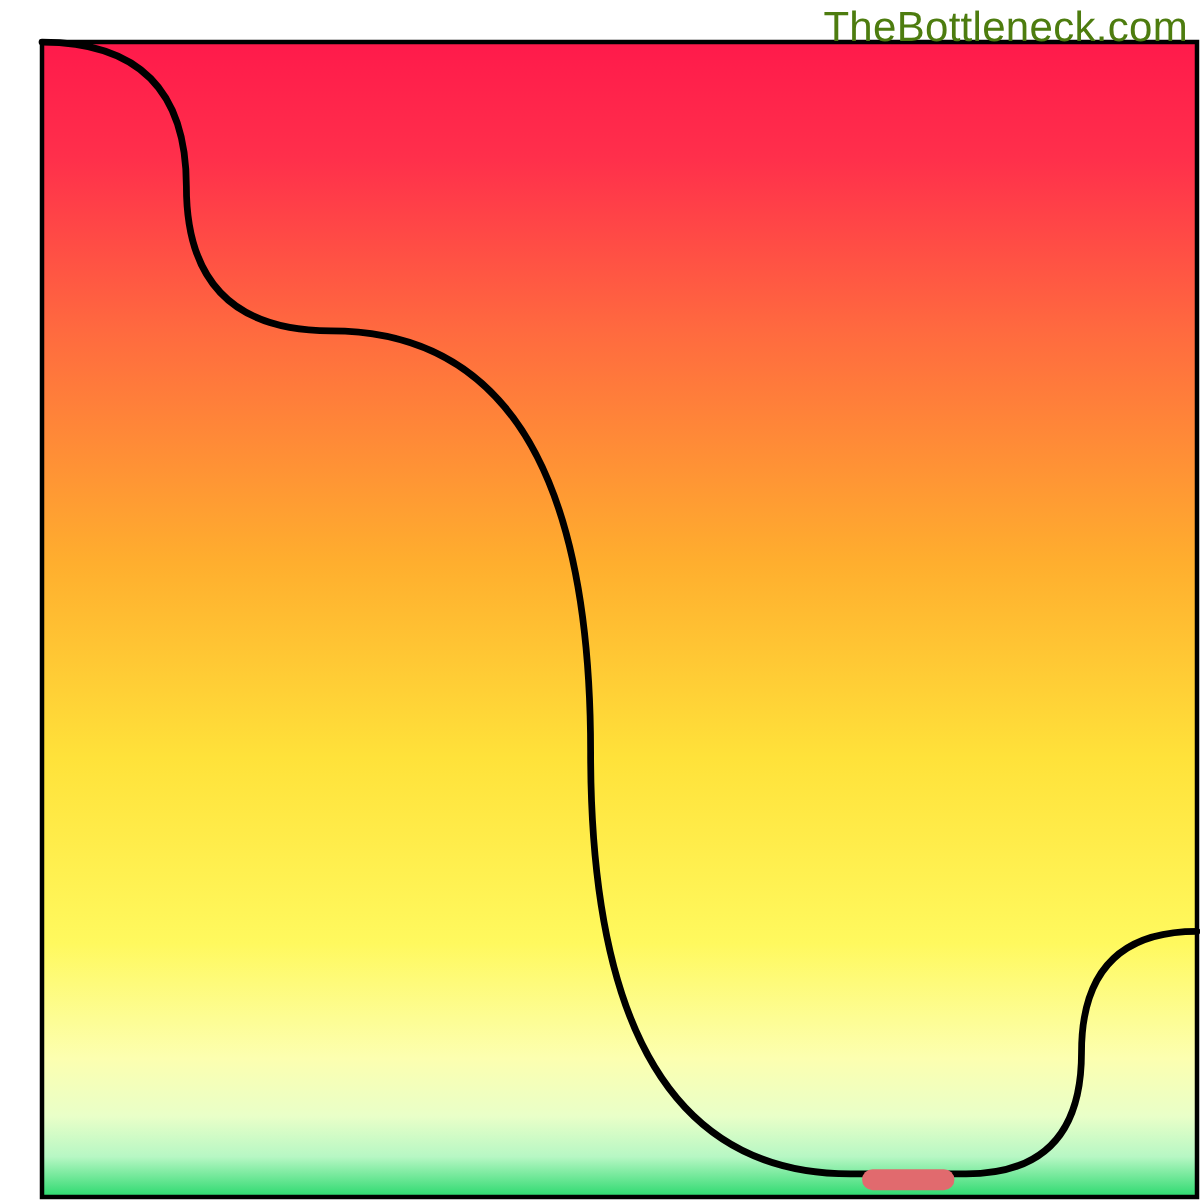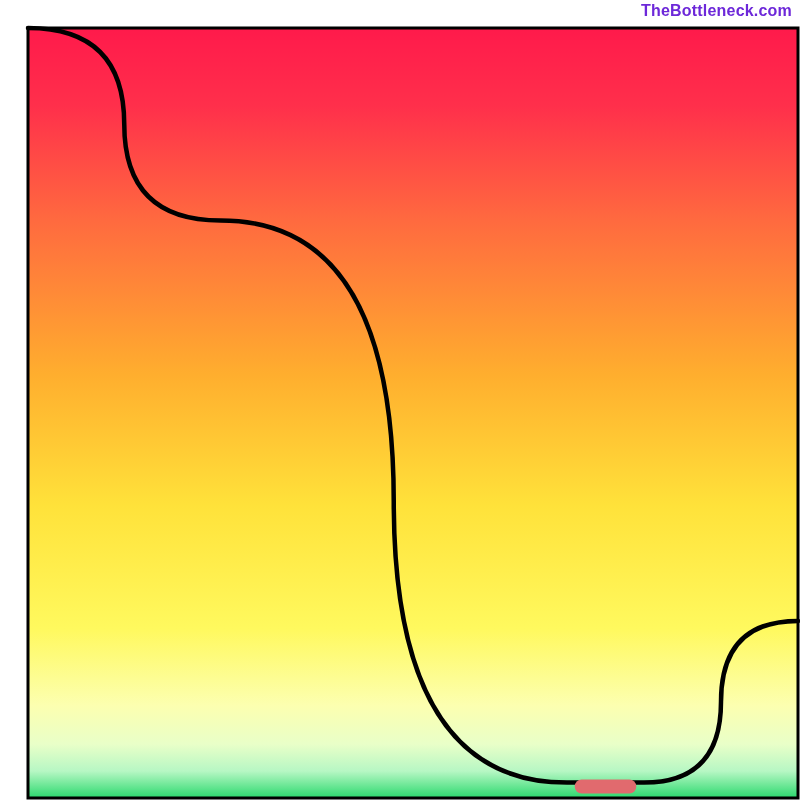--- a/index.html
+++ b/index.html
@@ -13,23 +13,23 @@
   }
   .stage {
     position: relative;
     width: 800px;
     height: 800px;
   }
   .watermark {
     position: absolute;
     top: 2px;
     right: 8px;
-    font-size: 16px;
-    font-weight: 700;
-    color: #6d28d9;
+    font-size: 28px;
+    font-weight: 400;
+    color: #4d7c0f;
     letter-spacing: 0.2px;
     z-index: 10;
   }
   svg.chart {
     position: absolute;
     left: 0;
     top: 0;
     width: 800px;
     height: 800px;
   }

